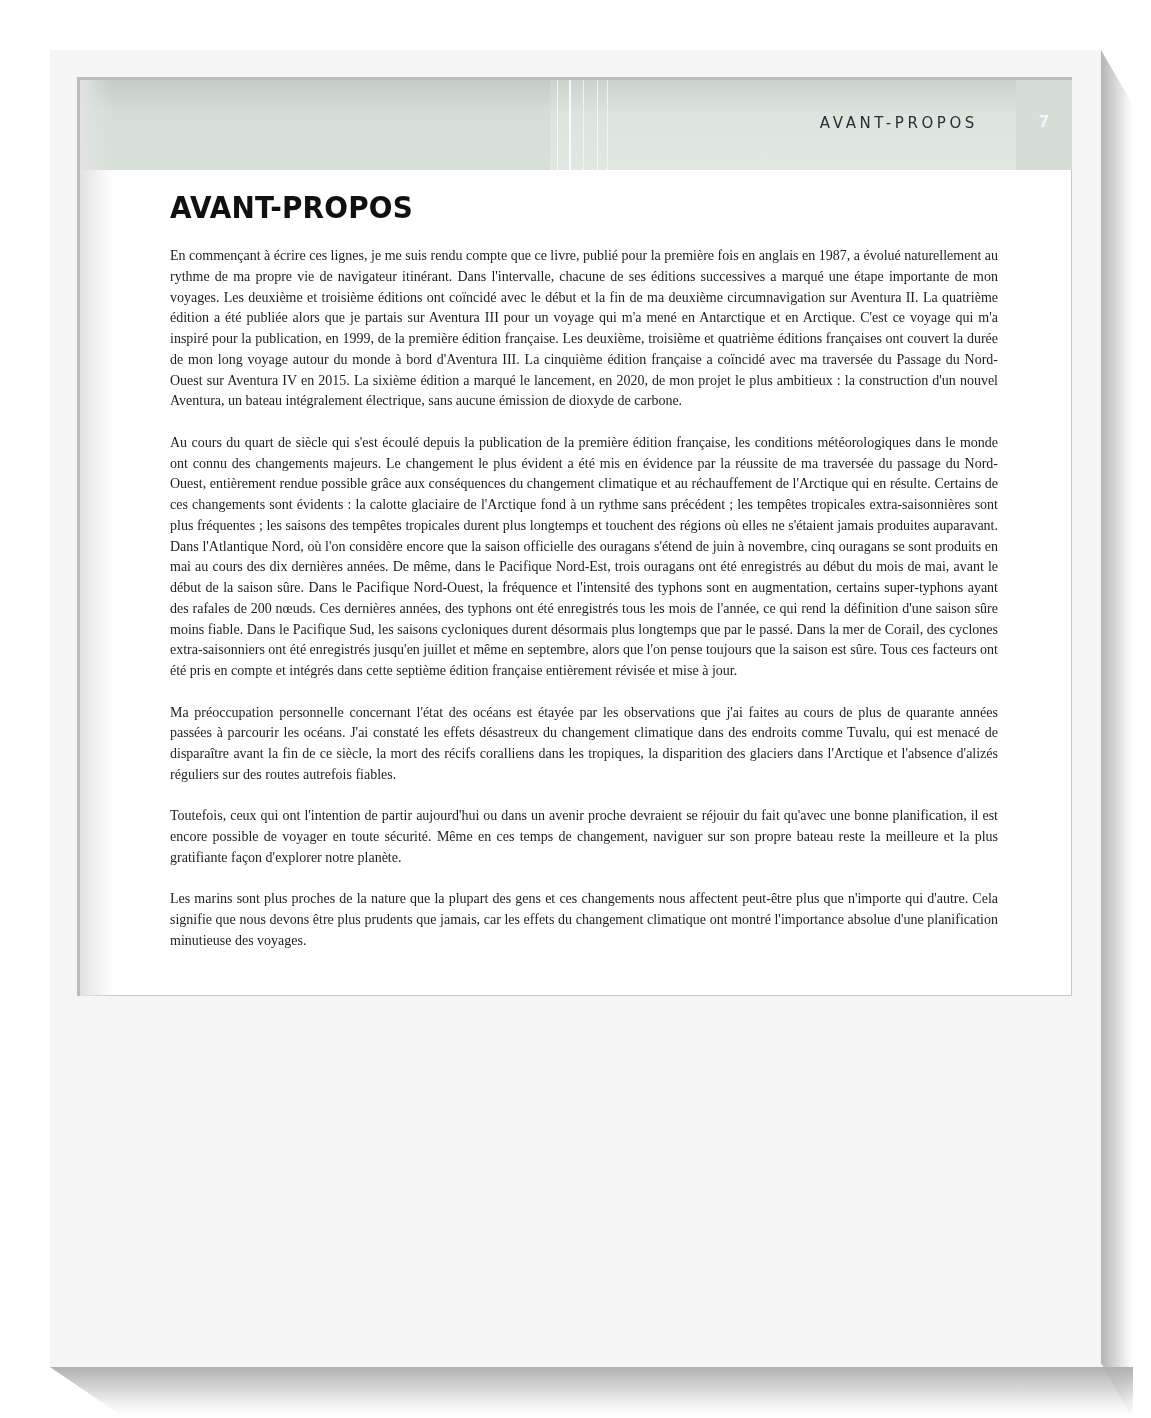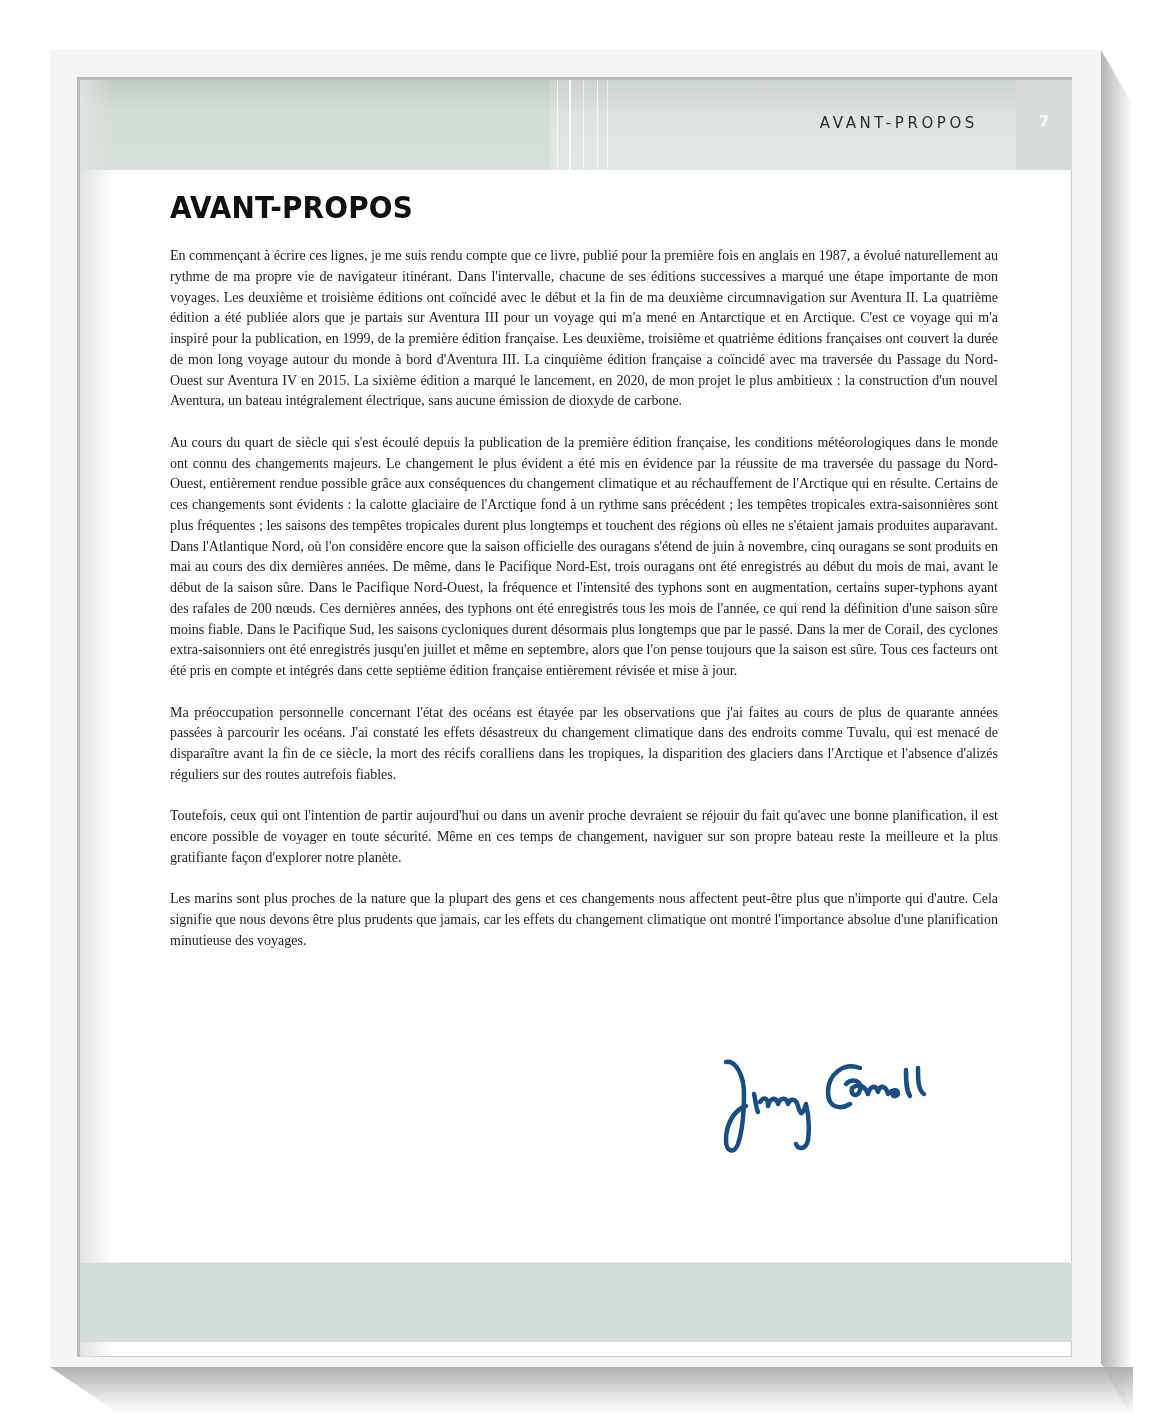--- a/index.html
+++ b/index.html
@@ -37,21 +37,21 @@
       top: 50px;
       width: 1051px;
       height: 1317px;
       background: #f5f5f5;
     }
     .page {
       position: absolute;
       left: 77px;
       top: 77px;
       width: 995px;
-      height: 1280px;
+      height: 919px;
       background: #ffffff;
       box-shadow: inset 0 0 0 1px #c8c8c8;
       border-left: 3px solid #b9bdbb;
       border-top: 3px solid #b9bdbb;
       box-sizing: border-box;
       overflow: hidden;
     }
     .page-left-shade {
       position: absolute;
       left: 0;

